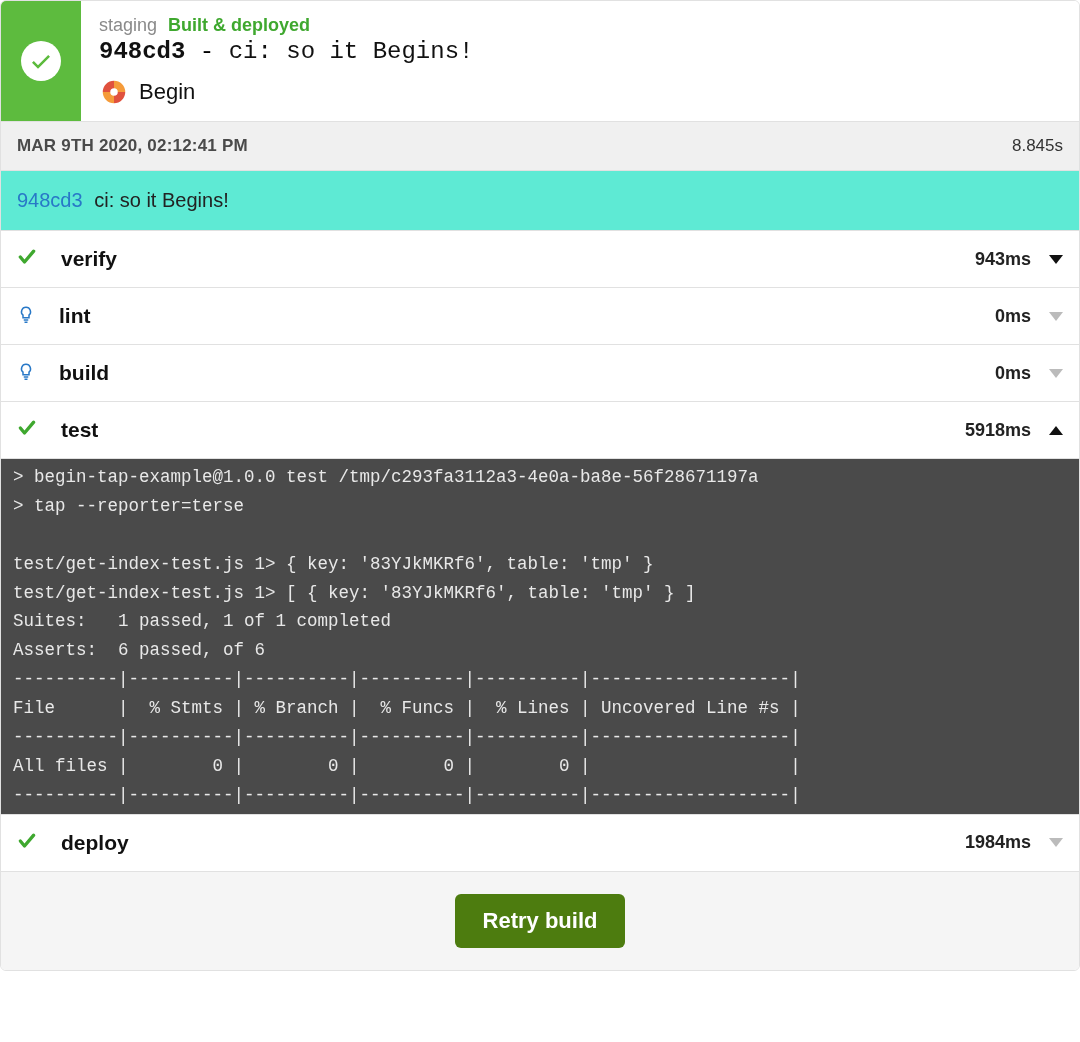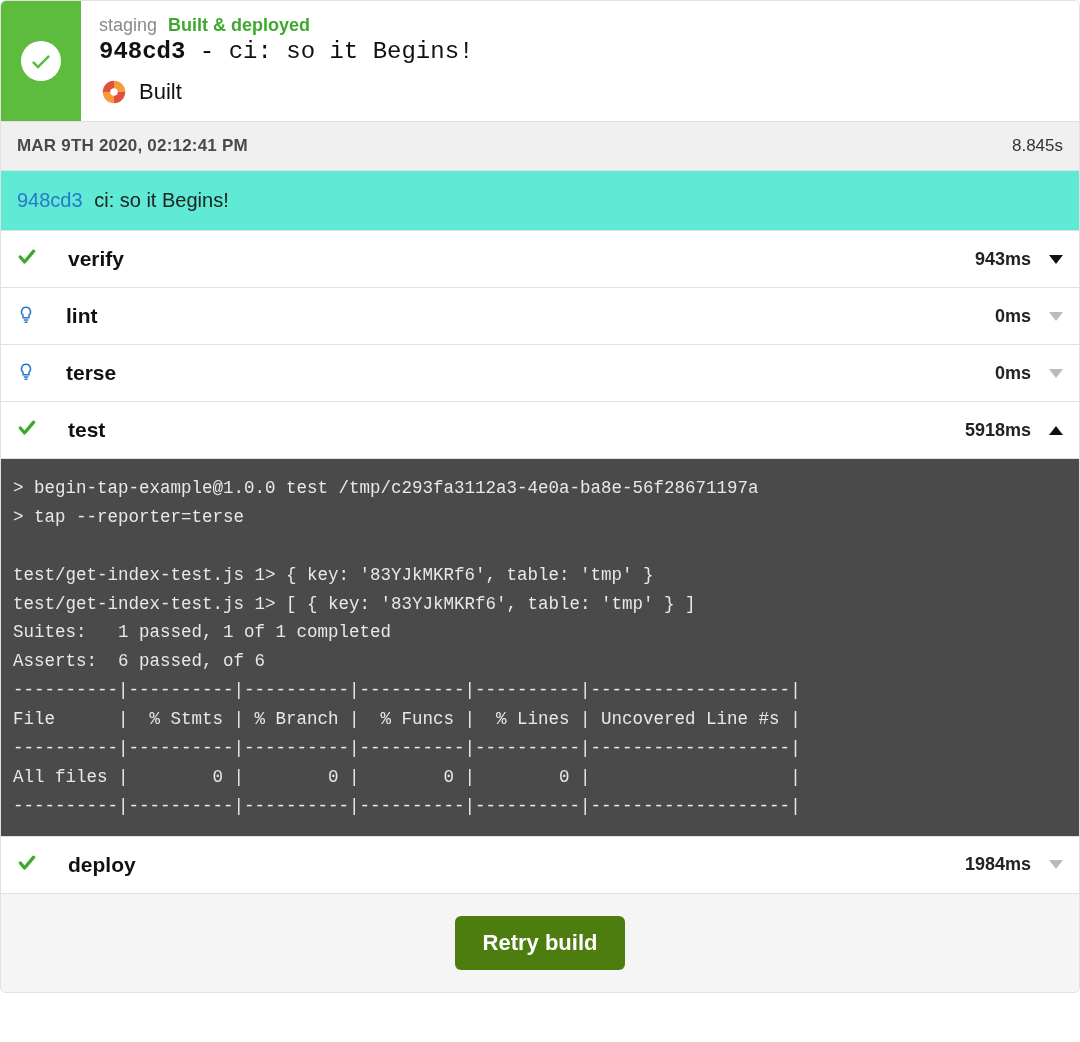--- a/index.html
+++ b/index.html
@@ -73,38 +73,38 @@
   .commit-row .msg { color: #222; margin-left: 6px; }
 
   .step {
     display: flex;
     align-items: center;
     justify-content: space-between;
     padding: 16px 16px;
     border-bottom: 1px solid #e1e1e1;
     background: #fff;
   }
-  .step-left { display: flex; align-items: center; gap: 31px; }
+  .step-left { display: flex; align-items: center; gap: 24px; }
   .step-name { font-weight: 800; font-size: 21px; color: #111; }
   .step-right { display: flex; align-items: center; gap: 18px; font-weight: bold; }
   .step-time { font-size: 18px; color: #222; }
   .caret { width: 0; height: 0; border-left: 7px solid transparent; border-right: 7px solid transparent; }
   .caret.down { border-top: 9px solid #111; }
   .caret.down.disabled { border-top: 9px solid #bbb; }
   .caret.up { border-bottom: 9px solid #111; }
   .check-icon { width: 20px; height: 20px; }
   .bulb-icon { width: 18px; height: 18px; color: #2878c7; }
 
   .terminal {
     background: #4a4a4a;
     color: #e8e8e8;
     font-family: "SFMono-Regular", Consolas, "Liberation Mono", Menlo, monospace;
     font-size: 17.5px;
     line-height: 1.65;
-    padding: 15px 12px;
+    padding: 4px 12px;
     white-space: pre;
     overflow-x: auto;
     border-bottom: 1px solid #e1e1e1;
   }
 
   .footer {
     background: #f5f5f5;
     padding: 22px 0;
     display: flex;
     justify-content: center;
@@ -143,21 +143,21 @@
       </div>
       <div class="app-line">
         <span class="app-icon">
           <svg viewBox="0 0 32 32">
             <path d="M16 4 A12 12 0 0 1 28 16 L20 16 A4 4 0 0 0 16 12 Z" fill="#f59b3a"></path>
             <path d="M28 16 A12 12 0 0 1 16 28 L16 20 A4 4 0 0 0 20 16 Z" fill="#e0513e"></path>
             <path d="M16 28 A12 12 0 0 1 4 16 L12 16 A4 4 0 0 0 16 20 Z" fill="#f59b3a"></path>
             <path d="M4 16 A12 12 0 0 1 16 4 L16 12 A4 4 0 0 0 12 16 Z" fill="#e0513e"></path>
           </svg>
         </span>
-        <span class="app-name">Built</span>
+        <span class="app-name">Begin</span>
       </div>
     </div>
   </div>
 
   <div class="meta-strip">
     <span class="date">MAR 9TH 2020, 02:12:41 PM</span>
     <span class="total">8.845s</span>
   </div>
 
   <div class="commit-row">
@@ -192,21 +192,21 @@
           <span class="caret down disabled"></span>
         </div>
       </div>
       <div class="step">
         <div class="step-left">
           <span><svg class="bulb-icon" viewBox="0 0 24 24">
               <path fill="none" stroke="#2878c7" stroke-width="2" d="M12 3a6 6 0 0 0-4 10.5V17h8v-3.5A6 6 0 0 0 12 3z"></path>
               <line x1="9" y1="20" x2="15" y2="20" stroke="#2878c7" stroke-width="2"></line>
               <line x1="10" y1="23" x2="14" y2="23" stroke="#2878c7" stroke-width="2"></line>
             </svg></span>
-          <span class="step-name">terse</span>
+          <span class="step-name">build</span>
         </div>
         <div class="step-right">
           <span class="step-time">0ms</span>
           <span class="caret down disabled"></span>
         </div>
       </div>
       <div class="step">
         <div class="step-left">
           <span><svg class="check-icon" viewBox="0 0 24 24">
               <path fill="none" stroke="#3fa82f" stroke-width="4" stroke-linecap="round" stroke-linejoin="round" d="M4 12l5 6L20 5"></path>

